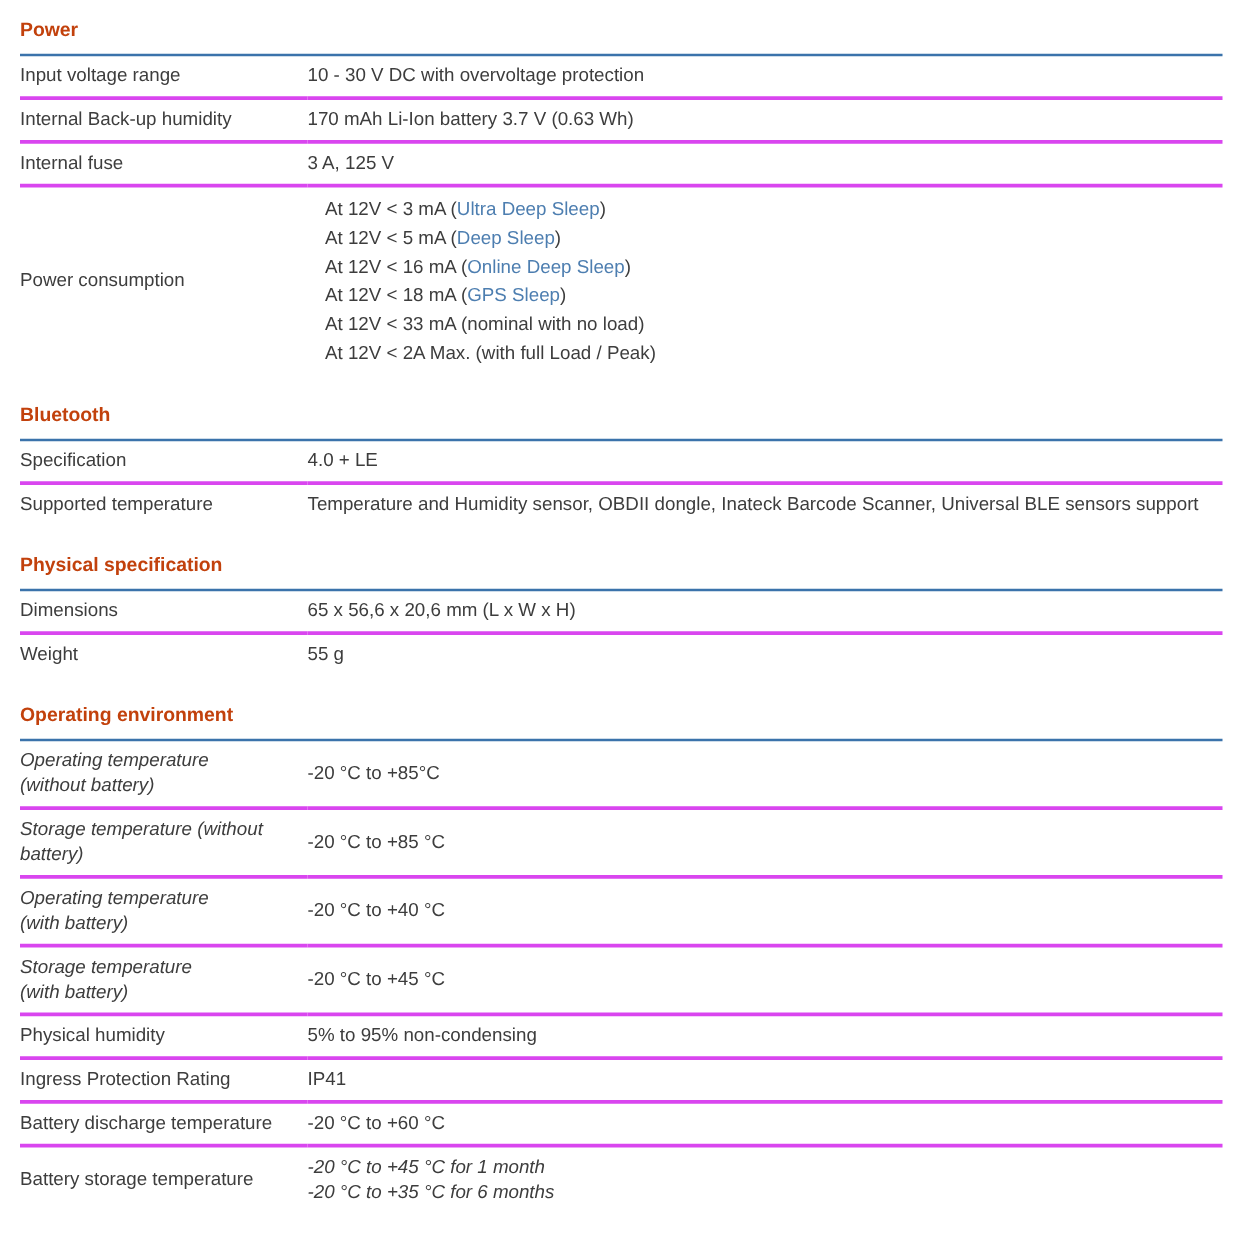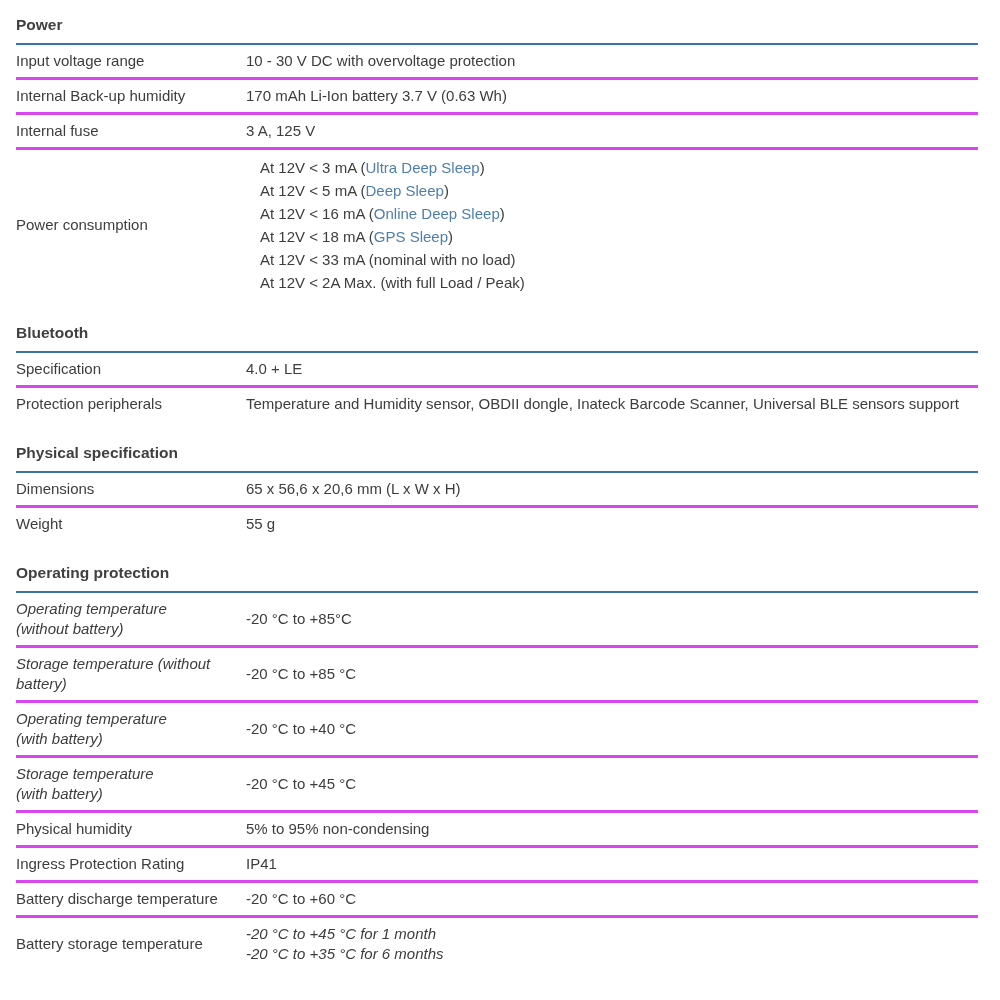--- a/index.html
+++ b/index.html
@@ -14,21 +14,21 @@
     margin-left: 16px;
     padding-top: 14px;
     font-size: 15px;
     overflow: visible;
   }
   section { display: block; }
   h2.section-title {
     font-size: 15.5px;
     line-height: 21px;
     font-weight: bold;
-    color: #404040;
+    color: #c2410c;
     margin: 22px 0 0 0;
     padding-bottom: 8px;
     border-bottom: 2px solid #3b73ab;
   }
   section:first-of-type h2.section-title { margin-top: 0; }
   table.spec {
     width: 100%;
     border-collapse: collapse;
     table-layout: fixed;
   }
@@ -93,21 +93,21 @@
 
   <section>
     <h2 class="section-title">Bluetooth</h2>
     <table class="spec">
       <tbody>
           <tr>
         <td class="label">Specification</td>
         <td class="value">4.0 + LE</td>
       </tr>
       <tr>
-        <td class="label">Protection peripherals</td>
+        <td class="label">Supported temperature</td>
         <td class="value nowrap">Temperature and Humidity sensor, OBDII dongle, Inateck Barcode Scanner, Universal BLE sensors support</td>
       </tr>
     </tbody>
       </table>
   </section>
 
   <section>
     <h2 class="section-title">Physical specification</h2>
     <table class="spec">
       <tbody>
@@ -117,21 +117,21 @@
       </tr>
       <tr>
         <td class="label">Weight</td>
         <td class="value">55 g</td>
       </tr>
     </tbody>
       </table>
   </section>
 
   <section>
-    <h2 class="section-title">Operating protection</h2>
+    <h2 class="section-title">Operating environment</h2>
     <table class="spec">
       <tbody>
           <tr>
         <td class="label multiline">Operating temperature
 (without battery)</td>
         <td class="value">-20 °C to +85°C</td>
       </tr>
       <tr>
         <td class="label multiline">Storage temperature (without
 battery)</td>

